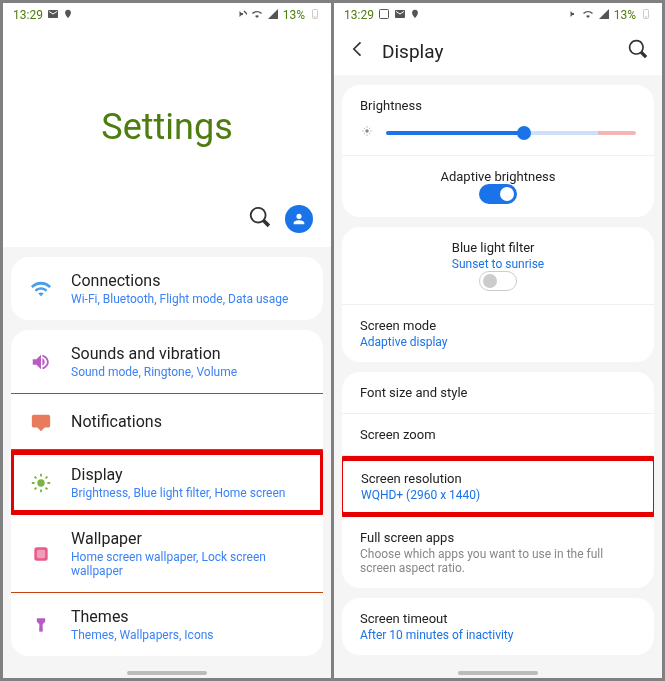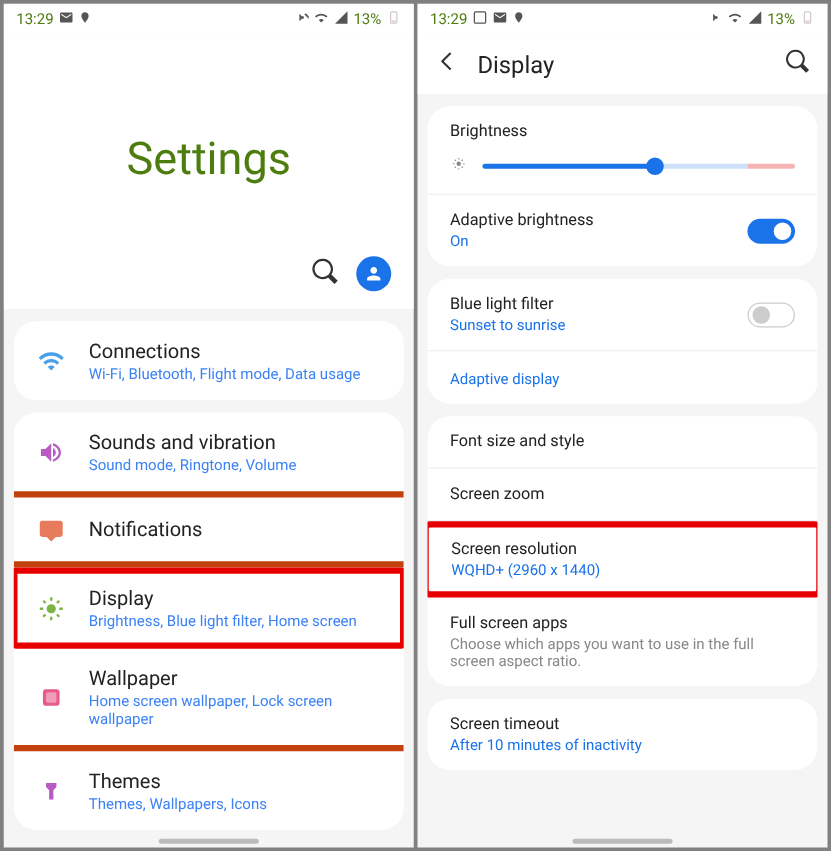--- a/index.html
+++ b/index.html
@@ -67,21 +67,21 @@
   .card {
     background: #fff;
     margin: 10px 8px 0 8px;
     border-radius: 18px;
     overflow: hidden;
   }
   .list-item {
     display: flex;
     align-items: center;
     padding: 14px 16px;
-    border-bottom: 5px solid #c2410c;
+    border-bottom: 1px solid #c2410c;
     min-height: 56px;
   }
   .list-item:last-child { border-bottom: none; }
   .list-item.highlighted {
     border: 5px solid #e60000;
     border-radius: 4px;
     margin: 0 -2px;
     padding: 10px 13px;
   }
   .item-icon {
@@ -114,20 +114,21 @@
   .card2.red-wrap { position: relative; }
   .row2 {
     padding: 13px 18px;
     border-bottom: 1px solid #f0f0f0;
   }
   .row2:last-child { border-bottom: none; }
   .row2-flex {
     display: flex;
     align-items: center;
     justify-content: space-between;
+    flex-direction: column;
   }
   .row2-title { font-size: 13px; color: #222; }
   .row2-sub { font-size: 12px; margin-top: 2px; }
   .row2-sub.blue { color: #1a73e8; }
   .row2-sub.gray { color: #888; }
   .slider-row {
     display: flex;
     align-items: center;
     gap: 12px;
     margin-top: 10px;
@@ -403,39 +404,39 @@
               </svg>
           </span>
           <div class="slider-track">
             <div class="slider-thumb"></div>
           </div>
         </div>
       </div>
       <div class="row2 row2-flex">
         <div>
           <div class="row2-title">Adaptive brightness</div>
-          <div class="row2-sub blue">On</div>
         </div>
         <div class="toggle on">
             <div class="knob"></div>
           </div>
       </div>
     </div>
 
     <div class="card2">
       <div class="row2 row2-flex">
         <div>
           <div class="row2-title">Blue light filter</div>
           <div class="row2-sub blue">Sunset to sunrise</div>
         </div>
         <div class="toggle off">
             <div class="knob"></div>
           </div>
       </div>
       <div class="row2">
+        <div class="row2-title">Screen mode</div>
         <div class="row2-sub blue">Adaptive display</div>
       </div>
     </div>
 
     <div class="card2 red-wrap">
       <div class="row2">
         <div class="row2-title">Font size and style</div>
       </div>
       <div class="row2">
         <div class="row2-title">Screen zoom</div>

